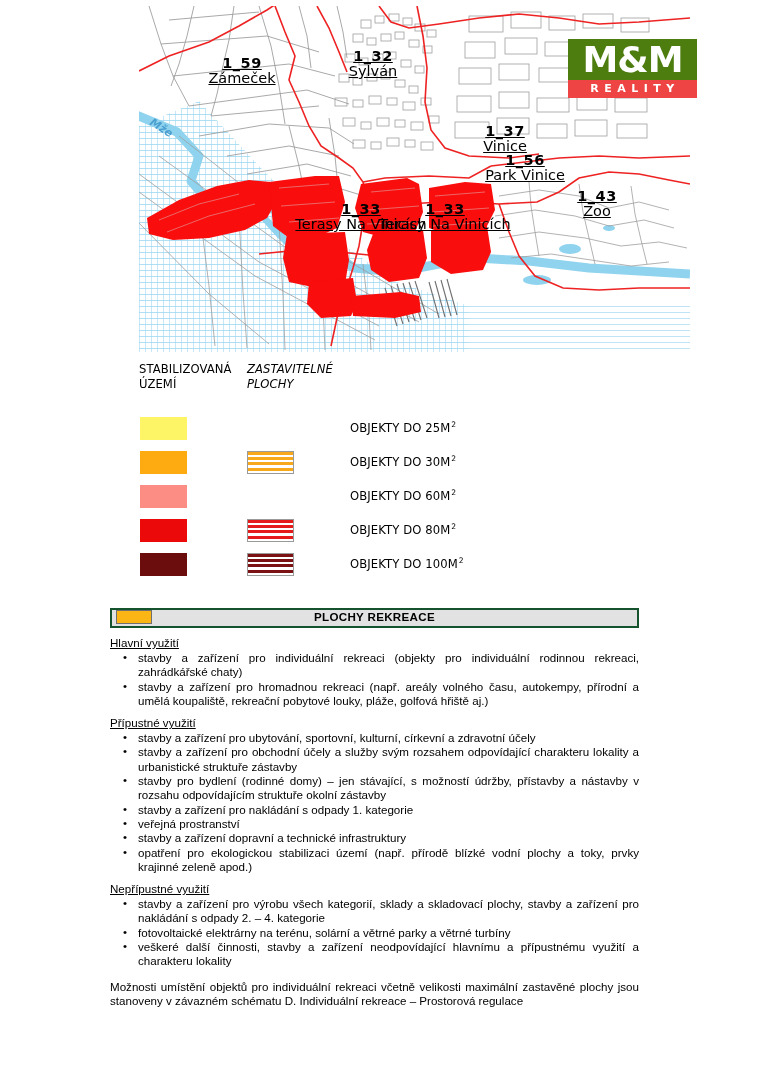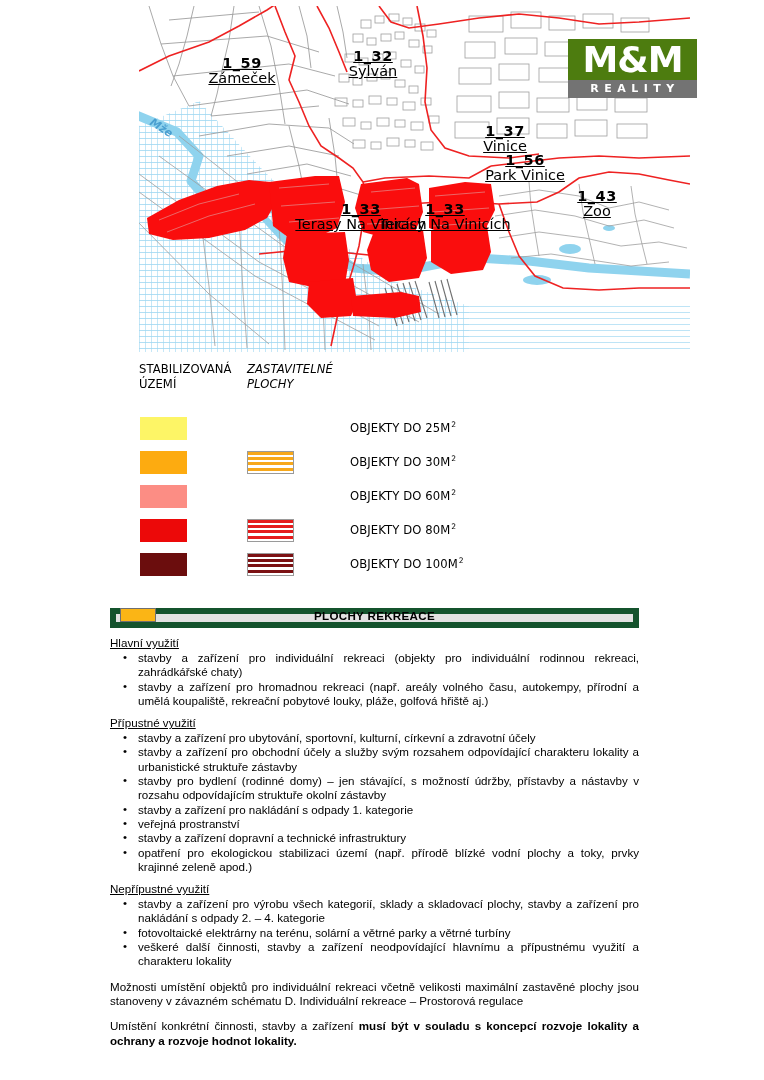--- a/index.html
+++ b/index.html
@@ -60,22 +60,22 @@
   }
   .leg-text sup{font-size:7.6px;vertical-align:super;padding-left:1px;}
 
   
   #doc{
     position:absolute;left:110px;top:608px;width:529px;
     font-family:"Liberation Sans", sans-serif;
   }
   #rek-bar{
     position:relative;height:20px;box-sizing:border-box;
-    border:6px solid #14532d;background:#e2e2e2;
-    display:flex;align-items:flex-end;
+    border:2px solid #14532d;background:#e2e2e2;
+    display:flex;align-items:flex-start;
   }
   #rek-swatch{
     width:36px;height:14px;background:#fbb515;border:1px solid #6f6f6f;
     box-sizing:border-box;margin-left:4px;flex:none;
   }
   #rek-title{
     position:absolute;left:0;right:0;text-align:center;
     font-size:11.6px;font-weight:bold;letter-spacing:.3px;
   }
 
@@ -338,21 +338,21 @@
   </div>
   <div class="map-label" style="left:306px;top:196px;">
     <span class="code">1_33</span>
     <span class="name">Terasy Na
 Vinicích</span>
   </div>
 </div>
 
 <div id="logo">
   <div class="mm" style="background: #4d7c0f;">M&amp;M</div>
-  <div class="rea" style="background: #737373;">REALITY</div>
+  <div class="rea" style="background: #ef4444;">REALITY</div>
 </div>
 
 <div id="legend">
   <div class="leg-head" id="leg-head-stab">STABILIZOVANÁ
 ÚZEMÍ</div>
   <div class="leg-head" id="leg-head-zast">ZASTAVITELNÉ
 PLOCHY</div>
 
   <div class="leg-row" style="top:55px;">
     <div class="sw-solid" id="sw0" style="background: rgb(253, 245, 102);"></div>
@@ -419,16 +419,13 @@
 
   <div class="sec-head">Nepřípustné využití</div>
   <ul class="bul">
     <li>stavby a zařízení pro výrobu všech kategorií, sklady a skladovací plochy, stavby a zařízení pro nakládání s odpady 2. – 4. kategorie</li>
     <li>fotovoltaické elektrárny na terénu, solární a větrné parky a větrné turbíny</li>
     <li>veškeré další činnosti, stavby a zařízení neodpovídající hlavnímu a přípustnému využití a charakteru lokality</li>
   </ul>
 
   <p class="para">Možnosti umístění objektů pro individuální rekreaci včetně velikosti maximální zastavěné plochy jsou stanoveny v závazném schématu D. Individuální rekreace – Prostorová regulace</p>
 
-  <p class="para">
-    <span>Umístění konkrétní činnosti, stavby a zařízení </span><b>musí být v souladu s koncepcí rozvoje lokality a ochrany a rozvoje hodnot lokality.</b>
-  </p>
 </div>
 
 </body></html>

